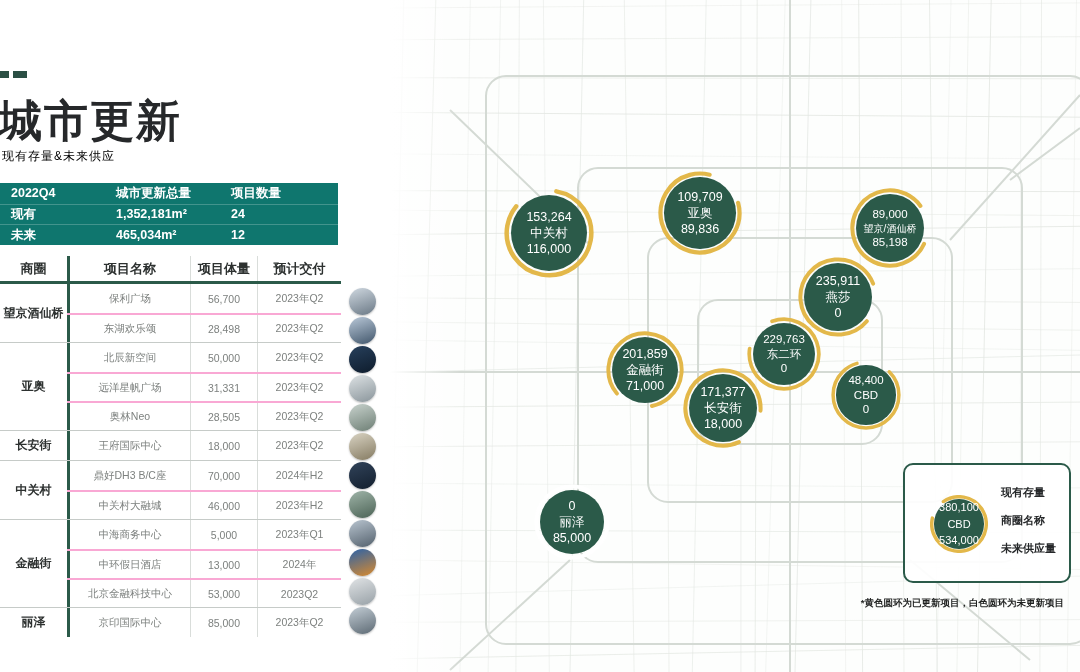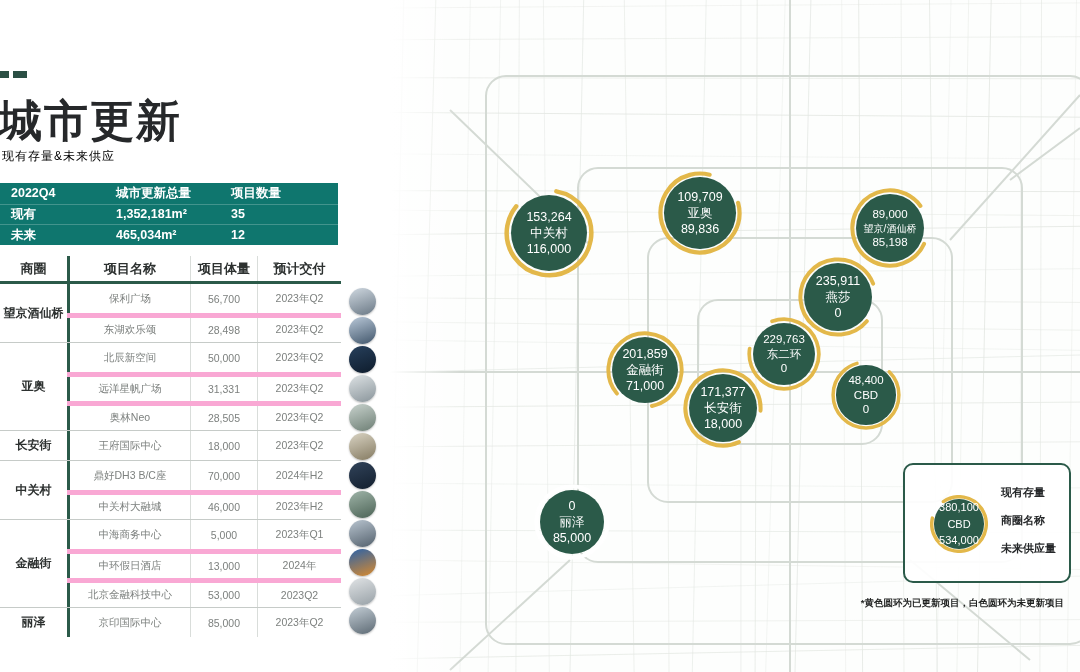--- a/index.html
+++ b/index.html
@@ -26,21 +26,21 @@
   .cellb{display:flex;align-items:center;justify-content:center;}
   .w-dist{width:67px;}
   .w-name{width:123px;border-left:3px solid #2b5a49;}
   .w-vol{width:67px;border-left:1px solid #d9ddda;}
   .w-del{flex:1;border-left:1px solid #d9ddda;}
   .group{display:flex;}
   .group + .group{border-top:1px solid #c6cbc8;}
   .g-district{width:67px;display:flex;align-items:center;justify-content:center;font-weight:700;color:#2d3130;font-size:12px;text-align:center;}
   .g-rows{flex:1;display:flex;flex-direction:column;}
   .g-row{display:flex;height:29px;align-items:stretch;}
-  .g-row + .g-row{border-top:5px solid #f9a8d4;}
+  .g-row + .g-row{border-top:2px solid #f9a8d4;}
 
   
   .thumb{position:absolute;left:349px;width:27px;height:27px;border-radius:50%;box-shadow:0 1px 2px rgba(0,0,0,.25);}
   .ta{background:linear-gradient(160deg,#cfd8e0,#6a7885);}
   .tb{background:linear-gradient(160deg,#b9c8d8,#41566b);}
   .tc{background:linear-gradient(160deg,#27405c,#0e1c2c);}
   .td{background:linear-gradient(160deg,#dde2e4,#8a959b);}
   .te{background:linear-gradient(160deg,#c8d2cd,#6e7f75);}
   .tf{background:linear-gradient(160deg,#d9d3c3,#857b62);}
   .tg{background:linear-gradient(160deg,#31435a,#131f2e);}
@@ -271,21 +271,21 @@
     </div>
   <div class="page-title">城市更新</div>
   <div class="page-subtitle">现有存量&amp;未来供应</div>
 
   <div class="sumtable">
     <div class="cell">2022Q4</div>
     <div class="cell">城市更新总量</div>
     <div class="cell">项目数量</div>
     <div class="cell sep">现有</div>
     <div class="cell sep">1,352,181m²</div>
-    <div class="cell sep">35</div>
+    <div class="cell sep">24</div>
     <div class="cell sep">未来</div>
     <div class="cell sep">465,034m²</div>
     <div class="cell sep">12</div>
   </div>
 
   <div class="ptable">
     <div class="pt-head">
       <div class="cellb w-dist">商圈</div>
       <div class="cellb w-name">项目名称</div>
       <div class="cellb w-vol">项目体量</div>

